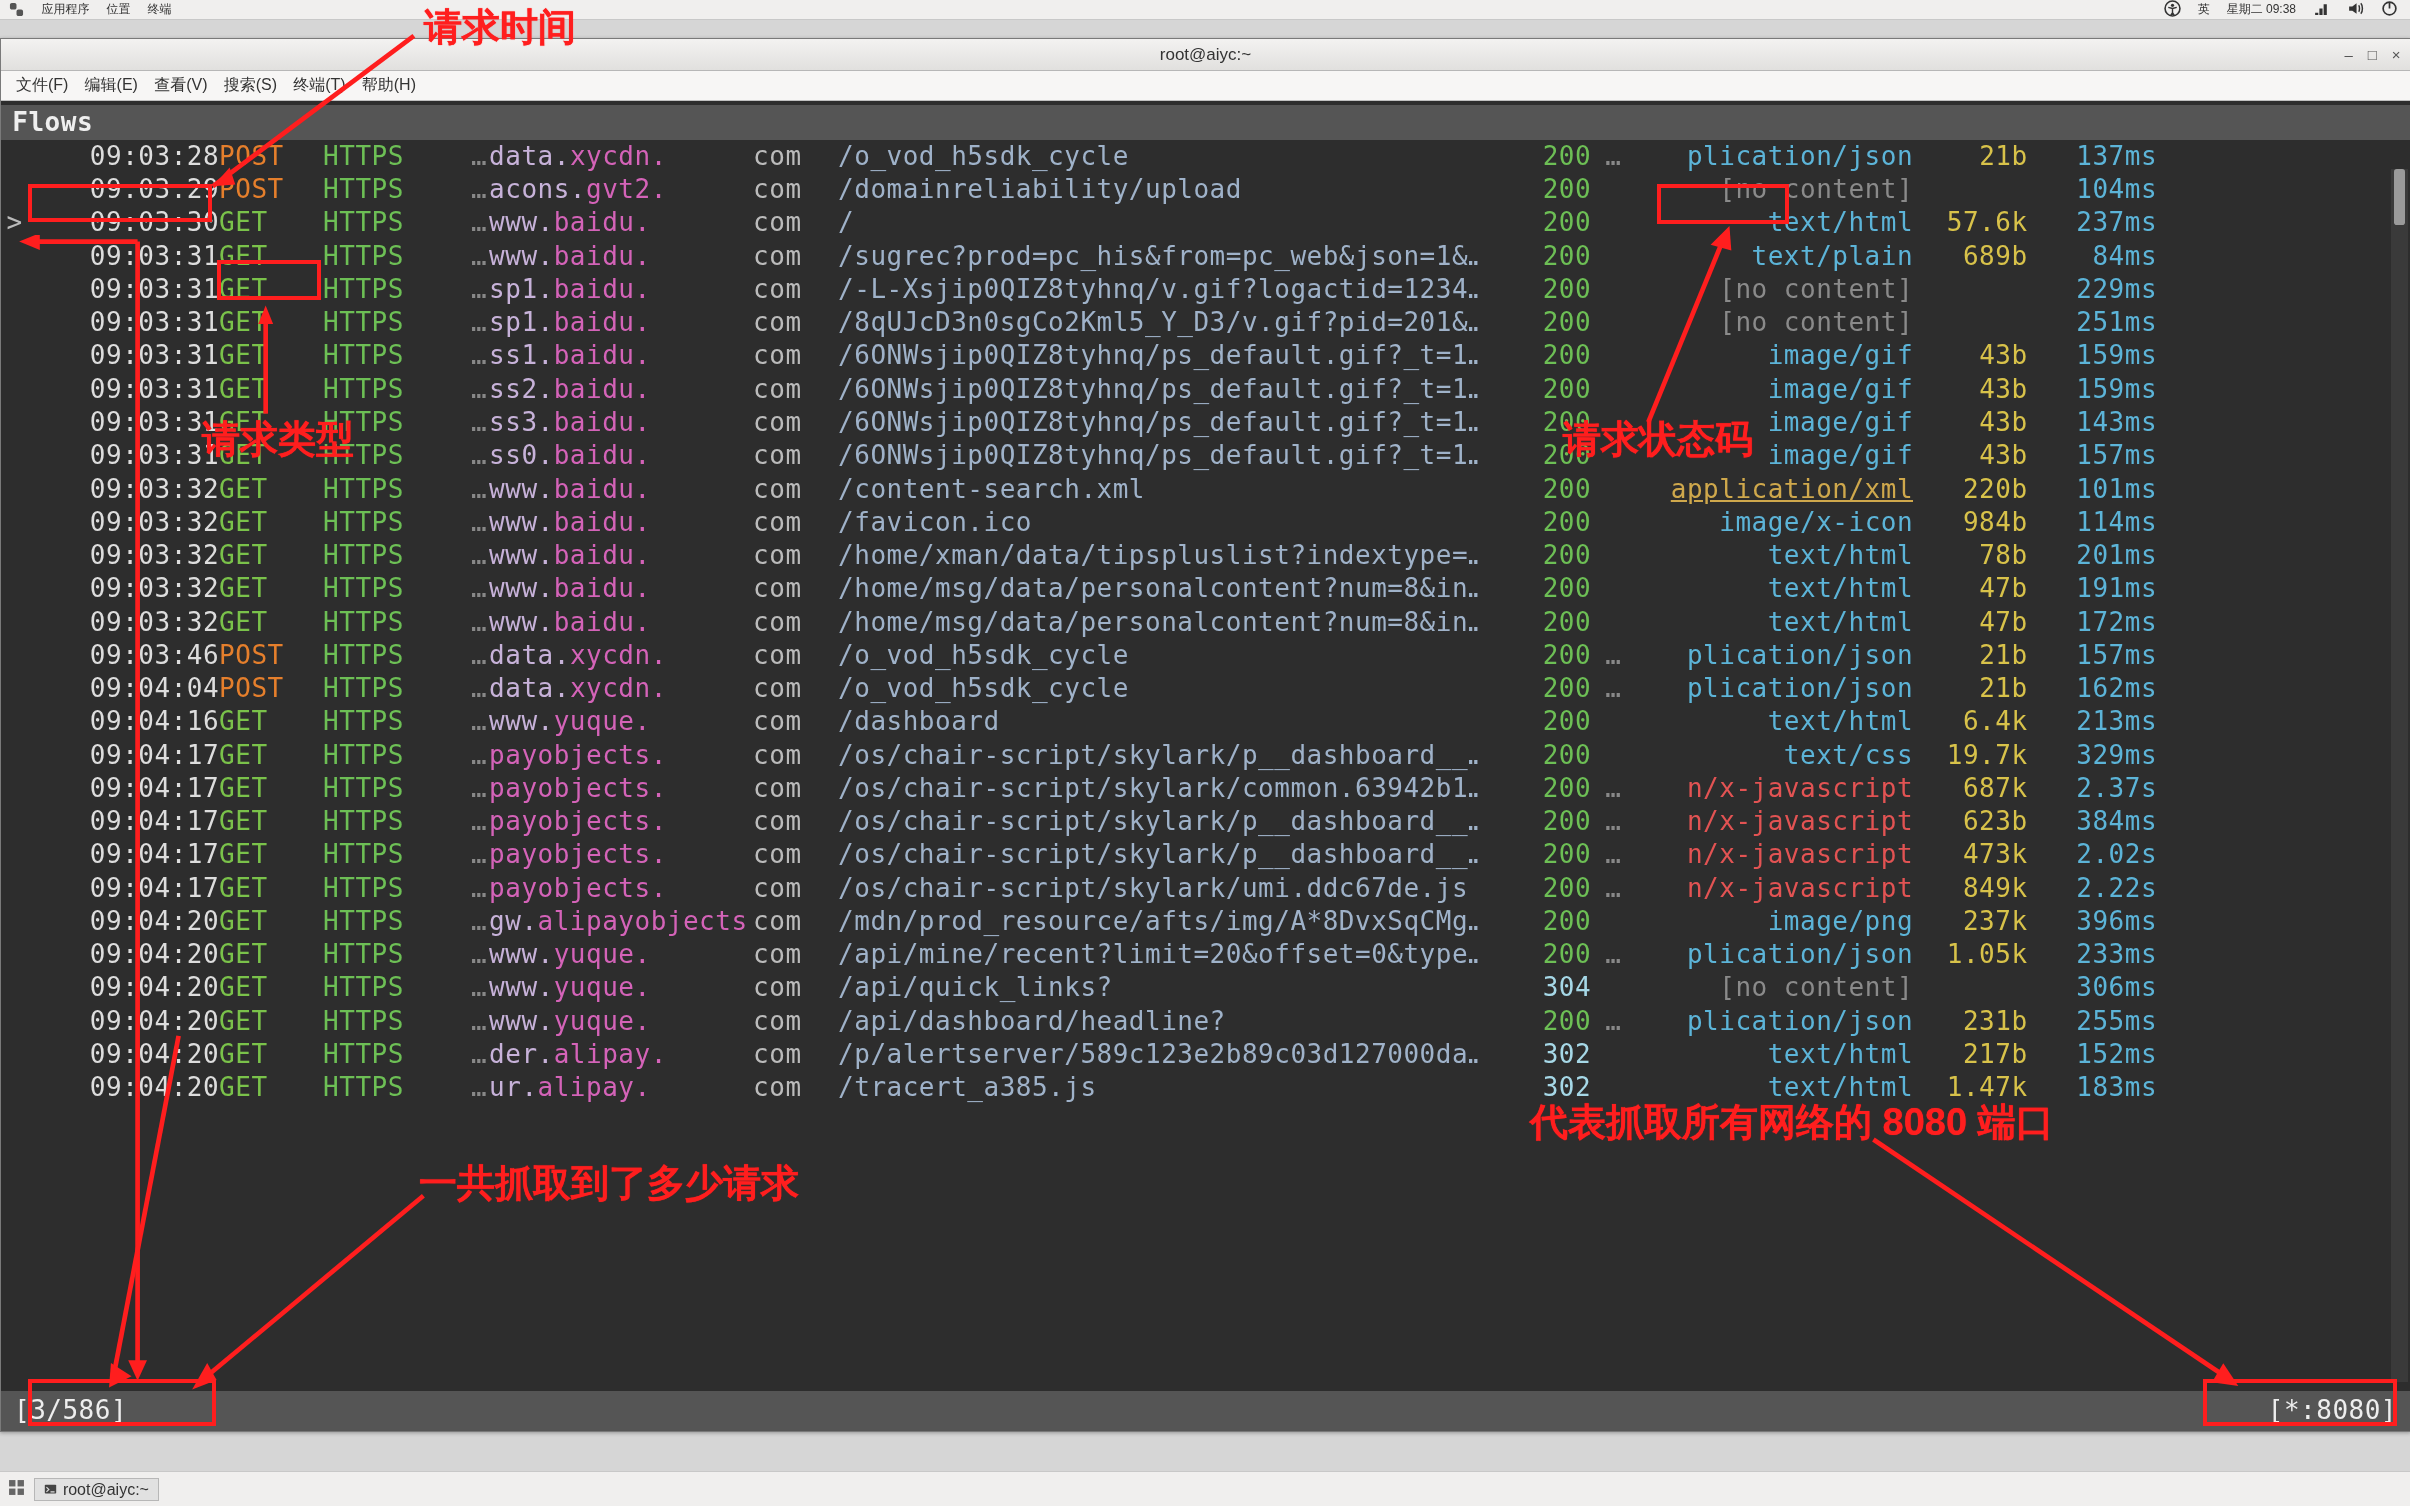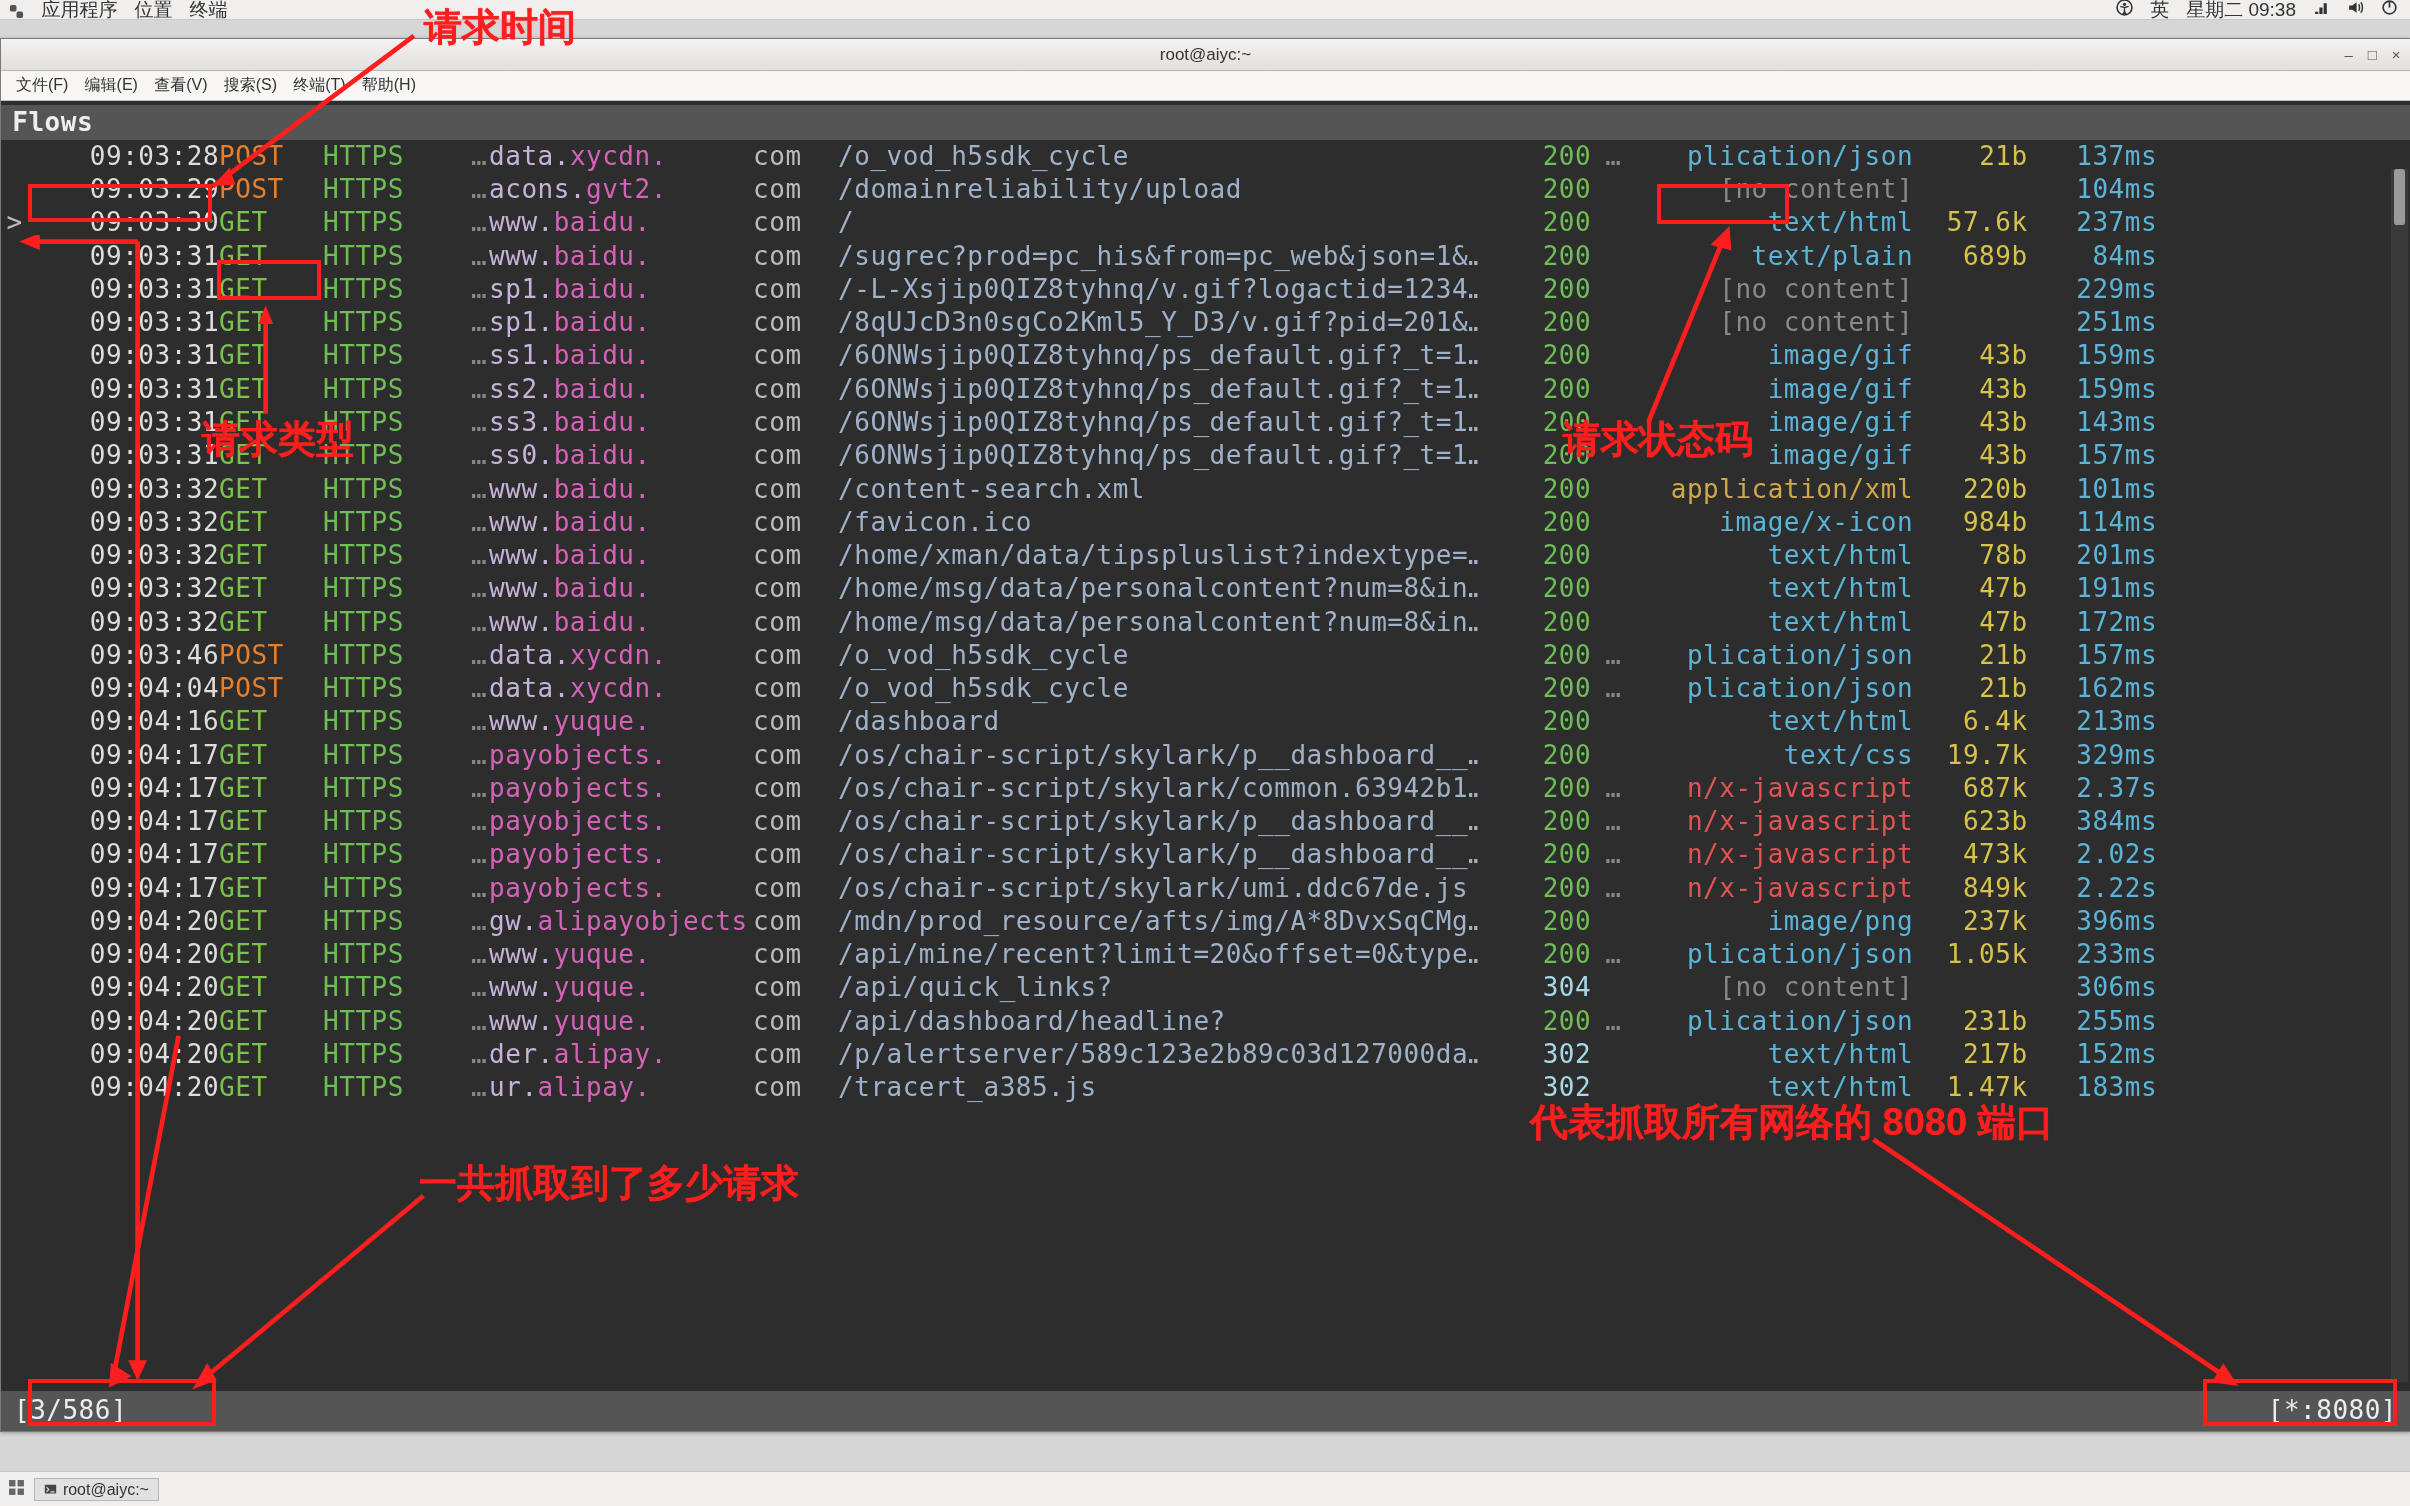--- a/index.html
+++ b/index.html
@@ -1,20 +1,20 @@
 <!DOCTYPE html>
 <html style="font-size:15px"><head>
 <meta charset="utf-8">
 <style>
 * { margin: 0; padding: 0; box-sizing: border-box; }
 html, body { width: 2411px; height: 1507px; overflow: hidden; font-family: "DejaVu Sans Mono", "Consolas", monospace; background: #d6d6d6; }
 .desktop { width: 100%; height: 100%; display: flex; flex-direction: column; position: relative; }
 
 
-.top-panel { height: 20px; background: #f0efee; border-bottom: 0.9px solid #c8c8c8; display: flex; align-items: center; font-family: sans-serif; font-size: 19px; color: #333; }
+.top-panel { height: 20px; background: #f0efee; border-bottom: 0.9px solid #c8c8c8; display: flex; align-items: center; font-family: sans-serif; font-size: 12px; color: #333; }
 .top-panel .left-items { display: flex; gap: 17px; padding-left: 9.4px; align-items: center; }
 .top-panel .right-items { margin-left: auto; display: flex; gap: 17px; padding-right: 13px; align-items: center; }
 .top-panel .foot-icon { width: 15px; height: 15px; }
 .sys-icon svg { width: 17px; height: 17px; fill: #333; }
 
 
 .term-window { position: absolute; top: 38px; left: 0; width: 2411px; height: 1394px; background: #2d2d2d; border: 0.9px solid #7a7a7a; box-shadow: 0 0.9px 3.8px rgba(0,0,0,.3); display: flex; flex-direction: column; }
 .titlebar { height: 32px; background: linear-gradient(#f3f2f1,#e1e0de); border-bottom: 0.9px solid #b7b7b7; display:flex; align-items:center; justify-content:center; font-family: sans-serif; font-size:17px; color:#333; position:relative; }
 .titlebar .win-btns { position:absolute; right:9.4px; display:flex; gap:15px; font-size:15px; color:#555; }
 .menubar { height: 30px; background: #f7f6f5; border-bottom:0.9px solid #c0c0c0; display:flex; align-items:center; gap:5px; padding-left:9.4px; font-family:sans-serif; font-size:16px; color:#333; }
@@ -33,21 +33,21 @@
 .https { color:#6dbf55; }
 .dots { color:#888; text-align:right; padding-right:1.9px; }
 .host-sub { color:#c7b2d9; }
 .host-dom { color:#d463b8; }
 .tld { color:#bbb; }
 .path { color:#9fb2c9; }
 .status-200 { color:#6dbf55; text-align:right; }
 .status-3xx { color:#a6d8e7; text-align:right; }
 .ctype { color:#5cb4d8; text-align:right; }
 .ctype.nocontent { color:#8a8a8a; }
-.ctype.app { color:#cfa84c; }
+.ctype.app { color:#cfa84c;text-decoration:underline; }
 .ctype.njs { color:#e25353; }
 .ctdots { color:#888; text-align:right; padding-right:3.8px; }
 .size { color:#d8c24a; text-align:right; padding-right:7.5px; }
 .ms { color:#5cb4d8; text-align:right; }
 .row .align-r { text-align:right; }
 
 .statusbar { position:absolute; bottom:0; left:0; right:0; height:40px; background:#555; color:#eee; display:flex; align-items:center; padding:0 13px; font-size:26px; }
 .statusbar .right { margin-left:auto; }
 .term-scroll { position:absolute; right:1.9px; top:68px; bottom:49px; width:17px; background:#3a3a3a; }
 .term-scroll .thumb { position:absolute; top:0; left:2.8px; width:11.3px; height:56px; background:#9a9a9a; border-radius:2.8px; }

